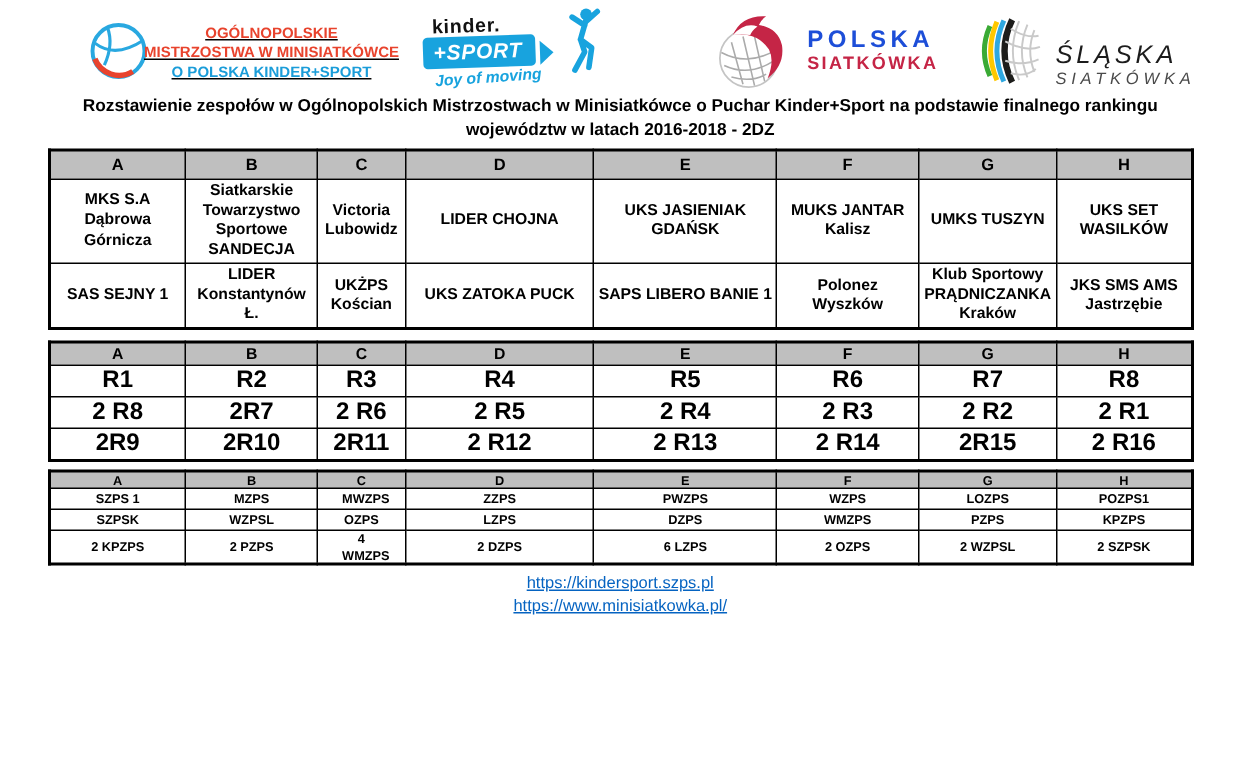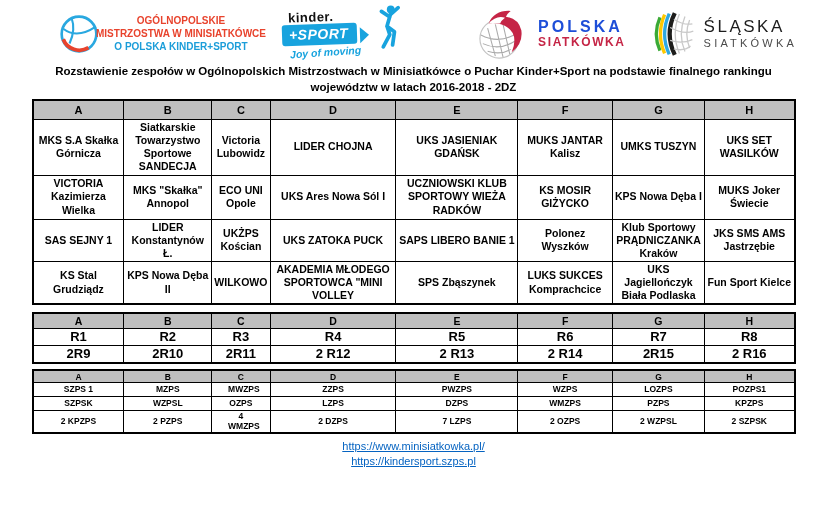--- a/index.html
+++ b/index.html
@@ -10,21 +10,21 @@
     color:#000;
     overflow:hidden;
   }
   .page { width:827px; height:519px; }
 
   
   .header {
     display:flex; align-items:center;
     padding:5px 30px 0 58px; height:62px;
   }
-  .logo-omm { display:flex; align-items:center; }
+  .logo-omm { display:flex; align-items:flex-end;text-decoration:underline; }
   .omm-text { text-align:center; font-weight:bold; font-size:10px; line-height:1.3; margin-left:-4px; }
   .omm-l1, .omm-l2 { color:#E8432D; }
   .omm-l3 { color:#1B9DD9; }
 
   .kinder { margin-left:16px; position:relative; text-align:left; display:flex; align-items:center; }
   .kinder-col { display:flex; flex-direction:column; }
   .kinder-word { font-weight:bold; font-size:13px; color:#111; transform:rotate(-2deg); margin-left:6px; letter-spacing:.5px; }
   .kinder-row { display:flex; align-items:center; }
   .kinder-box {
     background:#18A3DE; color:#fff; font-weight:bold; font-style:italic;
@@ -34,21 +34,21 @@
   .kinder-arrow { width:0; height:0; border-top:8px solid transparent; border-bottom:8px solid transparent;
     border-left:9px solid #18A3DE; margin-left:3px; transform:rotate(-2deg); }
   .kinder-tag { color:#18A3DE; font-size:10.5px; font-weight:bold; font-style:italic; transform:rotate(-4deg); text-align:center; margin-top:1px; }
   .jumper { margin-left:4px; margin-top:-8px; }
 
   .polska { margin-left:auto; display:flex; align-items:center; }
   .polska-text { margin-left:6px; }
   .polska-l1 { font-size:16px; font-weight:bold; color:#1d4ed8; letter-spacing:3px; line-height:1.1; }
   .polska-l2 { font-size:12px; font-weight:600; color:#C52546; letter-spacing:1.6px; }
 
-  .slaska { margin-left:20px; display:flex; align-items:center; }
+  .slaska { margin-left:20px; display:flex; align-items:flex-end;font-style:italic; }
   .slaska-text { margin-left:6px; }
   .slaska-l1 { font-size:17px; color:#1c1c1c; letter-spacing:2.5px; line-height:1.1; }
   .slaska-l2 { font-size:11px; color:#4a4a4a; letter-spacing:3.2px; }
 
   
   .title { text-align:center; font-weight:bold; font-size:11.5px; line-height:1.35; margin-top:2px; }
 
   
   table.tbl {
     border-collapse:collapse; table-layout:fixed;
@@ -66,21 +66,21 @@
   #teams-table { margin-top:4px; }
   #teams-table th { font-size:11px; height:19px; }
   #teams-table td { font-size:10.5px; }
   #teams-table tbody tr:nth-child(1) td { height:56px; }
   #teams-table tbody tr:nth-child(2) td { height:44px; }
   #teams-table tbody tr:nth-child(3) td { height:40px; }
   #teams-table tbody tr:nth-child(4) td { height:42px; }
 
   #ranking-table { margin-top:7px; }
   #ranking-table th { font-size:10.5px; height:15px; }
-  #ranking-table td { font-size:13px; height:14px; padding:0 2px; }
+  #ranking-table td { font-size:16px; height:14px; padding:0 2px; }
 
   #federations-table { margin-top:5px; }
   #federations-table th { font-size:8.5px; height:12px; }
   #federations-table td { font-size:8.5px; height:14px; padding:0 16px; }
 
   
   .links { text-align:center; margin-top:5px; font-size:11px; line-height:1.35; }
   .links a { color:#0563C1; text-decoration:underline; }
 </style>
 </head>
@@ -171,58 +171,38 @@
           <th>C</th>
           <th>D</th>
           <th>E</th>
           <th>F</th>
           <th>G</th>
           <th>H</th>
         </tr>
       </thead>
     <tbody>
         <tr>
-          <td>MKS S.A Skałka Górnicza</td>
+          <td>MKS S.A Dąbrowa Górnicza</td>
           <td>Siatkarskie Towarzystwo Sportowe SANDECJA</td>
           <td>Victoria Lubowidz</td>
           <td>LIDER CHOJNA</td>
           <td>UKS JASIENIAK GDAŃSK</td>
           <td>MUKS JANTAR Kalisz</td>
           <td>UMKS TUSZYN</td>
           <td>UKS SET WASILKÓW</td>
-        </tr>
-        <tr>
-          <td>VICTORIA Kazimierza Wielka</td>
-          <td>MKS "Skałka" Annopol</td>
-          <td>ECO UNI Opole</td>
-          <td>UKS Ares Nowa Sól I</td>
-          <td>UCZNIOWSKI KLUB SPORTOWY WIEŻA RADKÓW</td>
-          <td>KS MOSIR GIŻYCKO</td>
-          <td>KPS Nowa Dęba I</td>
-          <td>MUKS Joker Świecie</td>
         </tr>
         <tr>
           <td>SAS SEJNY 1</td>
           <td>LIDER Konstantynów Ł.</td>
           <td>UKŻPS Kościan</td>
           <td>UKS ZATOKA PUCK</td>
           <td>SAPS LIBERO BANIE 1</td>
           <td>Polonez Wyszków</td>
           <td>Klub Sportowy PRĄDNICZANKA Kraków</td>
           <td>JKS SMS AMS Jastrzębie</td>
-        </tr>
-        <tr>
-          <td>KS Stal Grudziądz</td>
-          <td>KPS Nowa Dęba II</td>
-          <td>WILKOWO</td>
-          <td>AKADEMIA MŁODEGO SPORTOWCA "MINI VOLLEY</td>
-          <td>SPS Zbąszynek</td>
-          <td>LUKS SUKCES Komprachcice</td>
-          <td>UKS Jagiellończyk Biała Podlaska</td>
-          <td>Fun Sport Kielce</td>
         </tr>
       </tbody>
   </table>
 
   <table class="tbl" id="ranking-table">
     <colgroup>
       <col style="width:12%">
         <col style="width:11.5%">
         <col style="width:7.7%">
         <col style="width:16.5%">
@@ -248,20 +228,30 @@
           <td>R1</td>
           <td>R2</td>
           <td>R3</td>
           <td>R4</td>
           <td>R5</td>
           <td>R6</td>
           <td>R7</td>
           <td>R8</td>
         </tr>
         <tr>
+          <td>2 R8</td>
+          <td>2R7</td>
+          <td>2 R6</td>
+          <td>2 R5</td>
+          <td>2 R4</td>
+          <td>2 R3</td>
+          <td>2 R2</td>
+          <td>2 R1</td>
+        </tr>
+        <tr>
           <td>2R9</td>
           <td>2R10</td>
           <td>2R11</td>
           <td>2 R12</td>
           <td>2 R13</td>
           <td>2 R14</td>
           <td>2R15</td>
           <td>2 R16</td>
         </tr>
       </tbody>
@@ -309,26 +299,26 @@
           <td>DZPS</td>
           <td>WMZPS</td>
           <td>PZPS</td>
           <td>KPZPS</td>
         </tr>
         <tr>
           <td>2 KPZPS</td>
           <td>2 PZPS</td>
           <td>4 WMZPS</td>
           <td>2 DZPS</td>
-          <td>7 LZPS</td>
+          <td>6 LZPS</td>
           <td>2 OZPS</td>
           <td>2 WZPSL</td>
           <td>2 SZPSK</td>
         </tr>
       </tbody>
   </table>
 
   <div class="links">
+    <div><a href="#">https://kindersport.szps.pl</a></div>
     <div><a href="#">https://www.minisiatkowka.pl/</a></div>
-    <div><a href="#">https://kindersport.szps.pl</a></div>
   </div>
 
 </div>
 
 </body></html>

